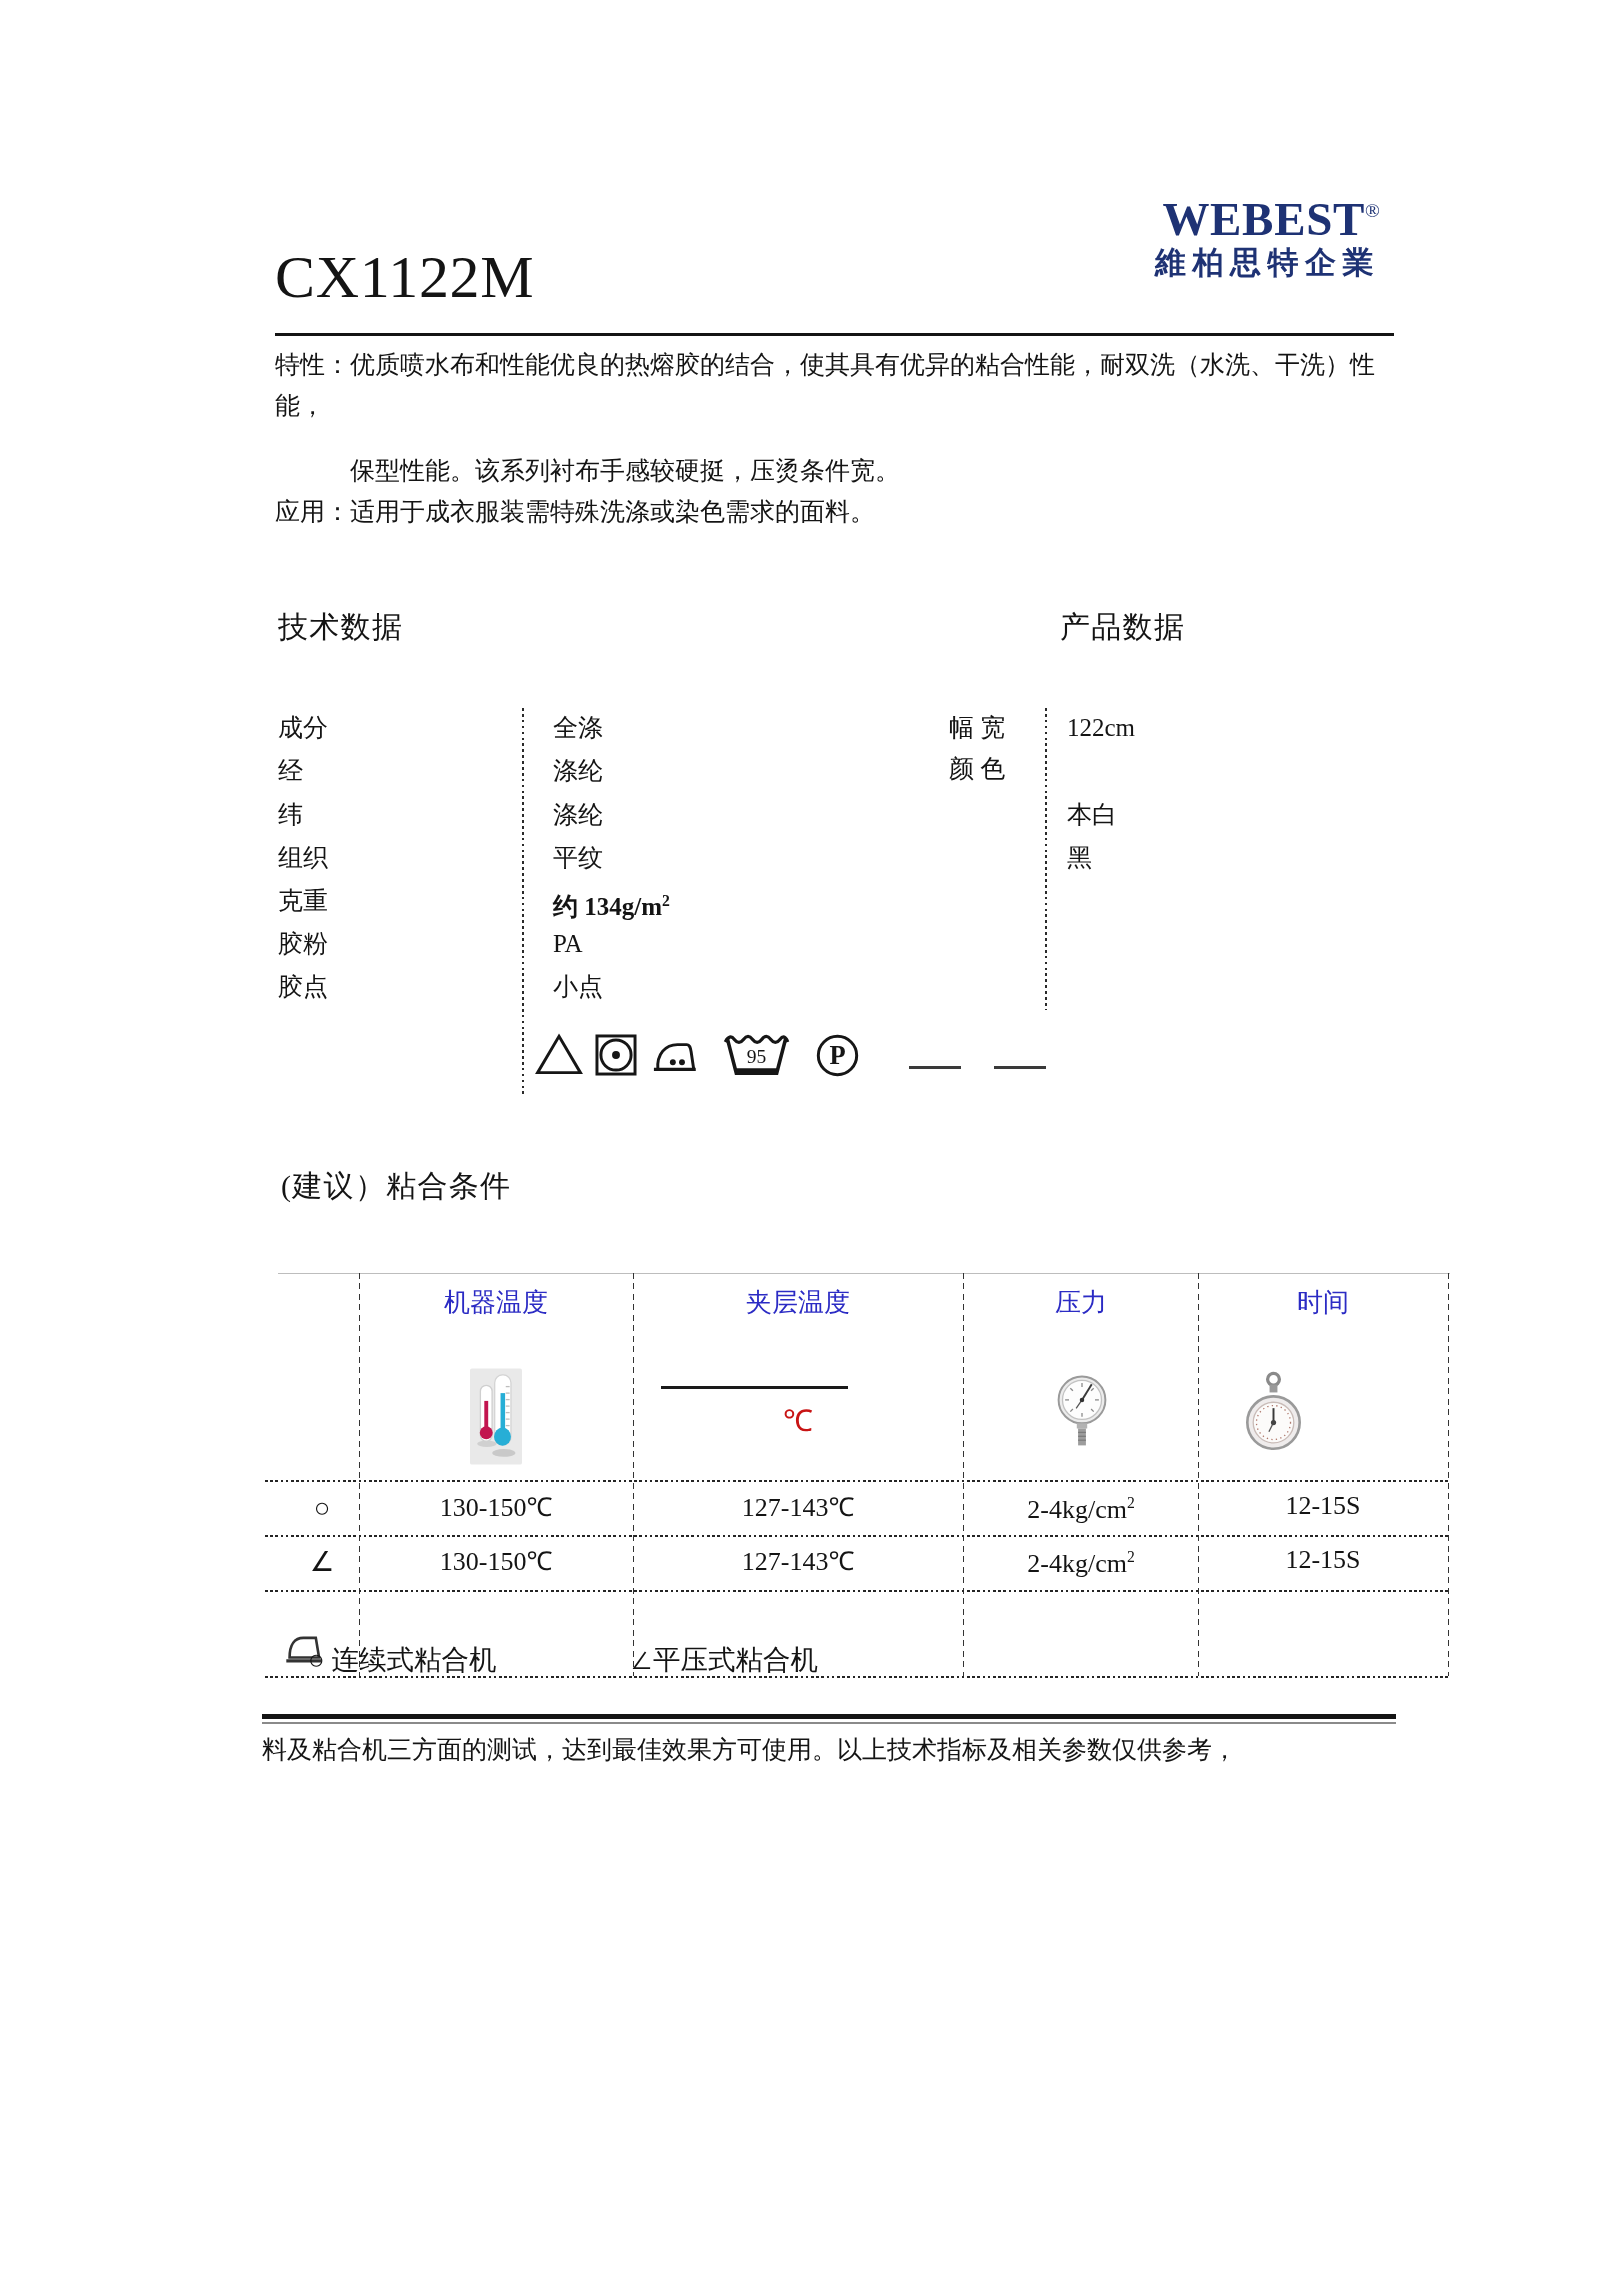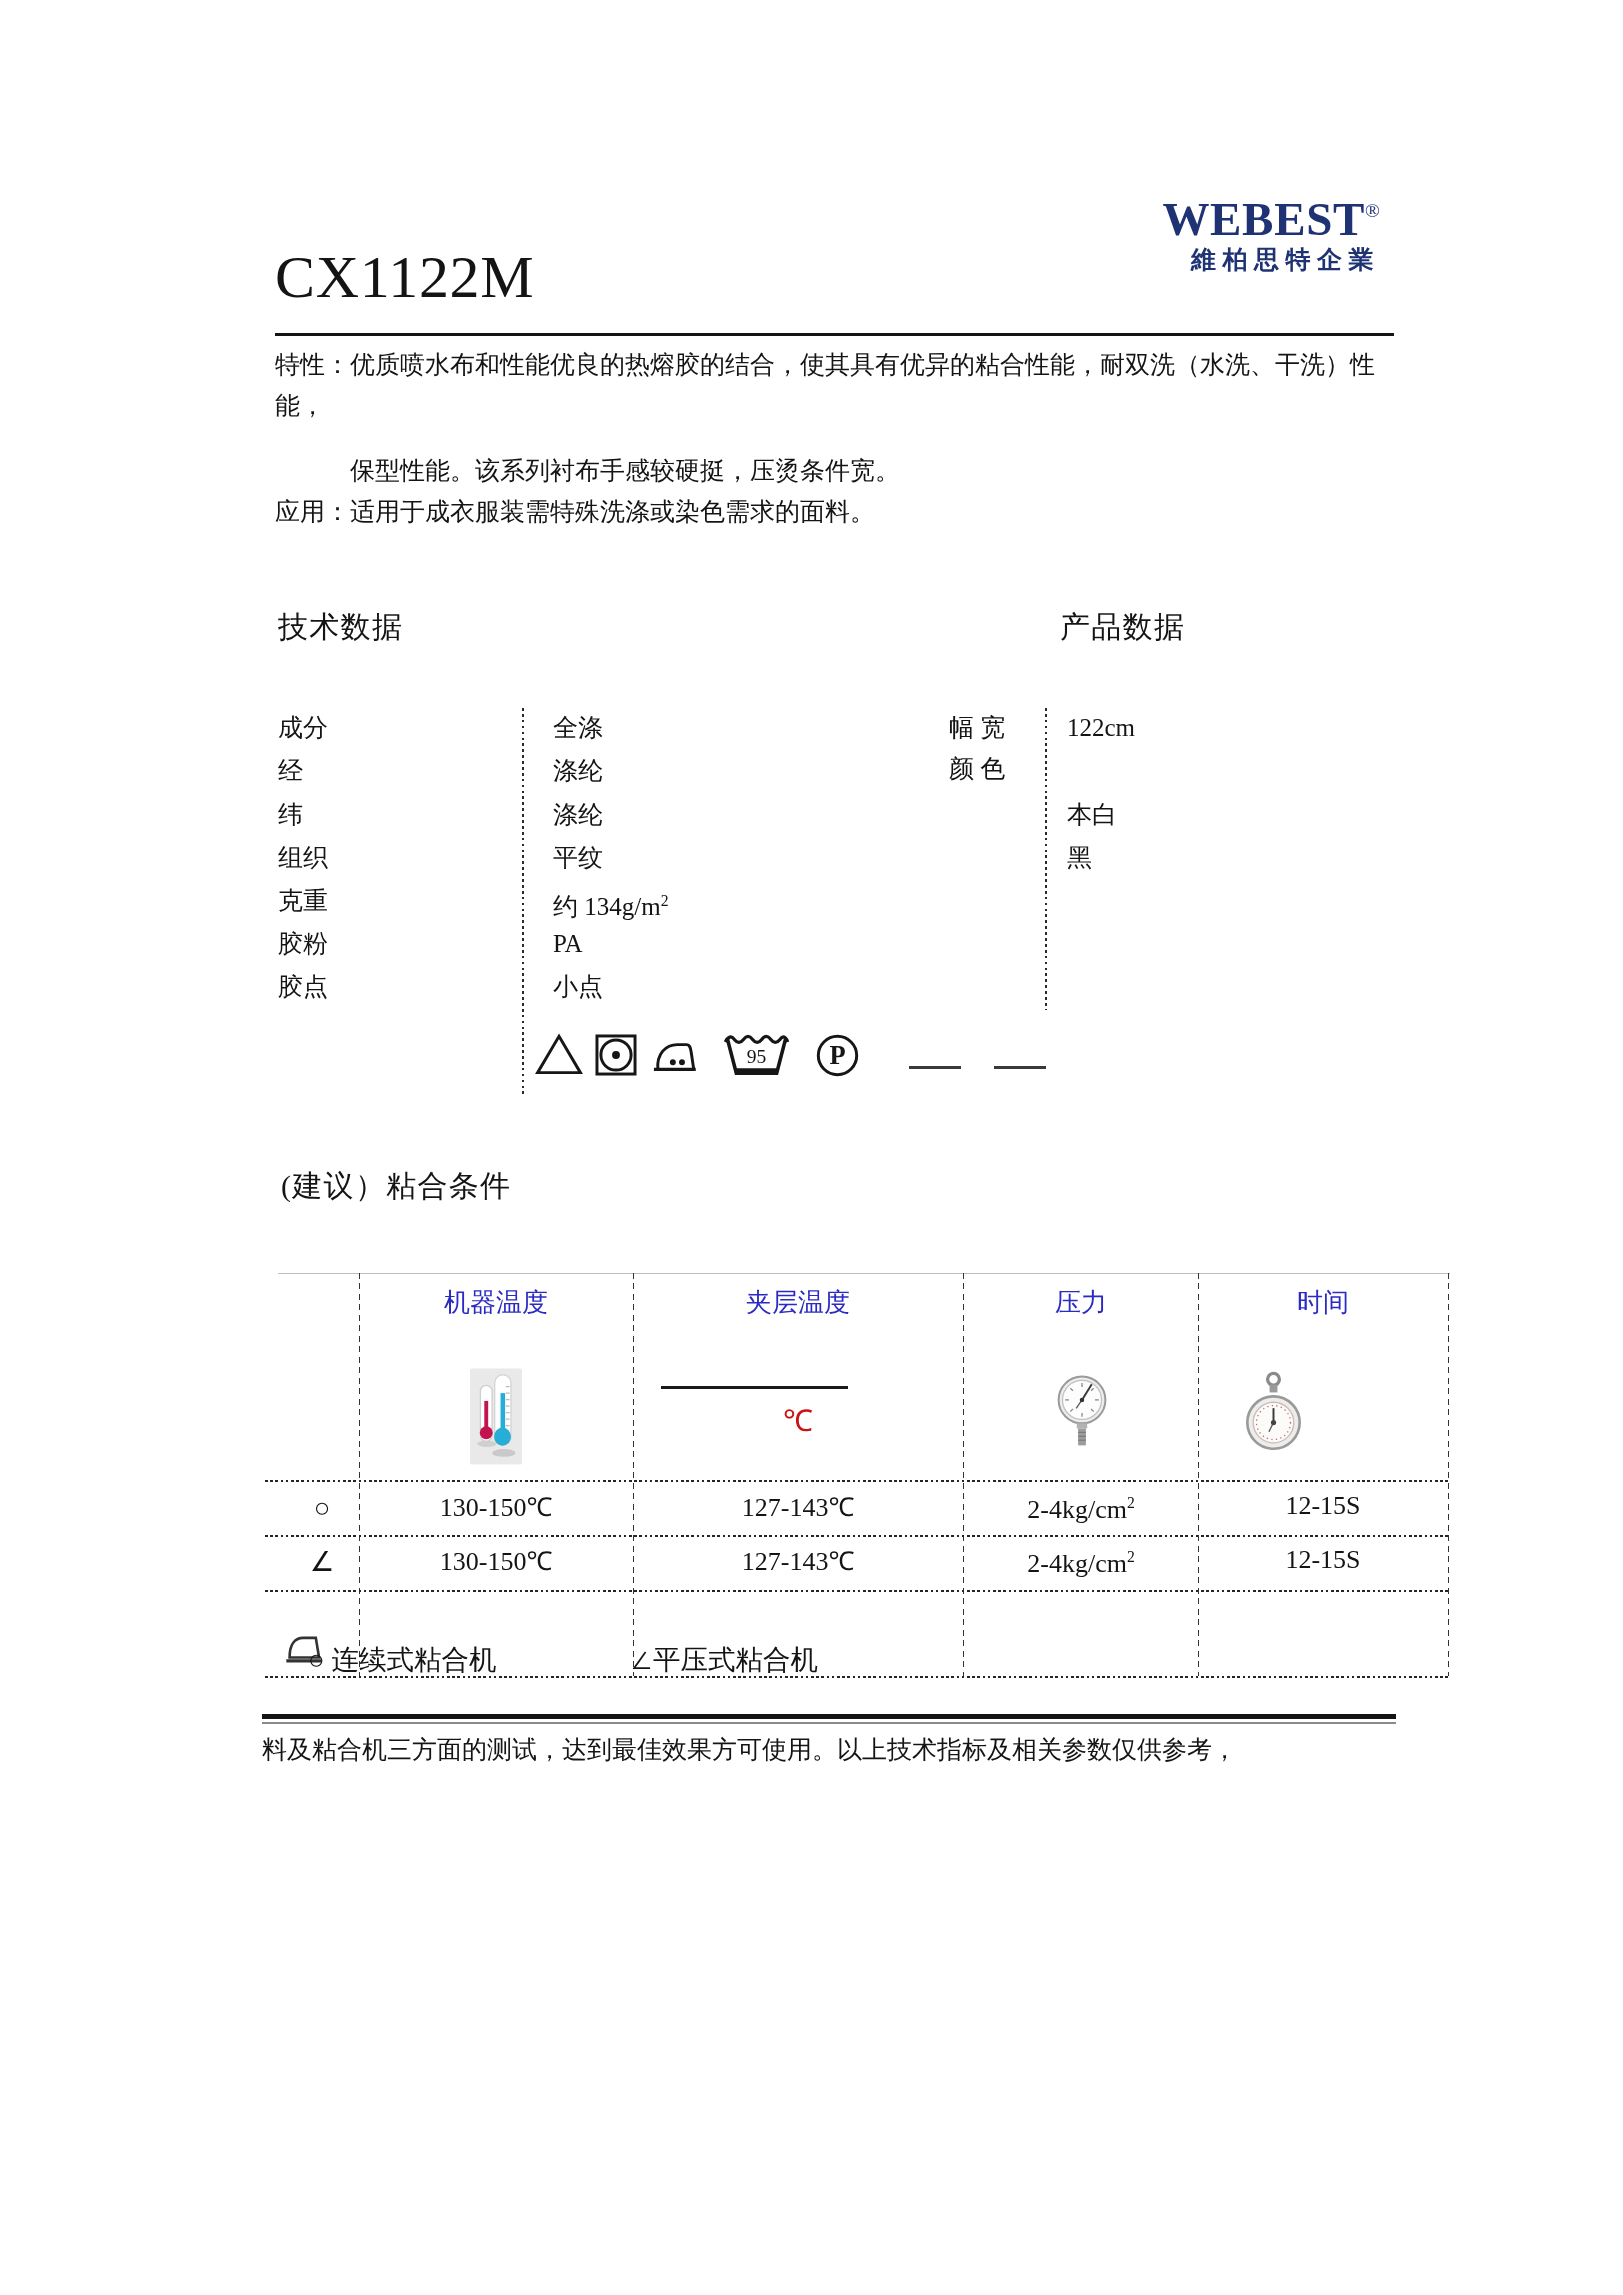--- a/index.html
+++ b/index.html
@@ -9,21 +9,21 @@
     font-family:"Liberation Serif", serif; color:#141414;
   }
   .abs { position:absolute; }
 
   
   .title { left:275px; top:243px; font-size:60px; font-weight:normal; letter-spacing:0.7px; }
   .logo  { right:243px; top:196px; text-align:right; color:#1e3274; }
   .logo .brand { font-size:47px; font-weight:bold; letter-spacing:0.7px; line-height:1; }
   .logo .reg { font-size:19.6px; vertical-align:18.3px; }
   .logo .company { font-family:"Liberation Sans", sans-serif; font-weight:bold;
-                   font-size:25px; letter-spacing:6.5px; margin-top:2.6px; line-height:1.1; }
+                   font-size:31px; letter-spacing:6.5px; margin-top:2.6px; line-height:1.1; }
   .title-rule { left:275px; top:333px; width:1119px; height:3.3px; background:#141414; }
 
   
   .intro { left:275px; top:344px; width:1139px; font-size:25px; line-height:41px; }
   .intro .lbl { display:inline-block; width:75px; }
   .intro .indent { padding-left:75px;margin-top:24px; }
 
   
   .sect { font-size:30px; letter-spacing:1.3px; }
 
@@ -76,21 +76,21 @@
   <div class="abs vdot" style="left:522px; top:708px; height:386px;"></div>
   <div class="abs drow" style="left:278px; top:706px;">成分</div>
   <div class="abs drow" style="left:553px; top:706px;">全涤</div>
   <div class="abs drow" style="left:278px; top:749px;">经</div>
   <div class="abs drow" style="left:553px; top:749px;">涤纶</div>
   <div class="abs drow" style="left:278px; top:793px;">纬</div>
   <div class="abs drow" style="left:553px; top:793px;">涤纶</div>
   <div class="abs drow" style="left:278px; top:836px;">组织</div>
   <div class="abs drow" style="left:553px; top:836px;">平纹</div>
   <div class="abs drow" style="left:278px; top:879px;">克重</div>
-  <div class="abs drow" style="left:553px; top:879px;"><span>约 134g/m</span><sup class="u">2</sup></div>
+  <div class="abs drow" style="left:553px; top:879px;font-weight:bold;"><span>约 134g/m</span><sup class="u">2</sup></div>
   <div class="abs drow" style="left:278px; top:922px;">胶粉</div>
   <div class="abs drow" style="left:553px; top:922px;">PA</div>
   <div class="abs drow" style="left:278px; top:965px;">胶点</div>
   <div class="abs drow" style="left:553px; top:965px;">小点</div>
 
   <div class="abs vdot" style="left:1045px; top:708px; height:302px;"></div>
   <div class="abs drow" style="left:949px; top:706px;">幅 宽</div>
   <div class="abs drow" style="left:1067px; top:706px;">122cm</div>
   <div class="abs drow" style="left:949px; top:747px;">颜 色</div>
   <div class="abs drow" style="left:1067px; top:793px;">本白</div>

